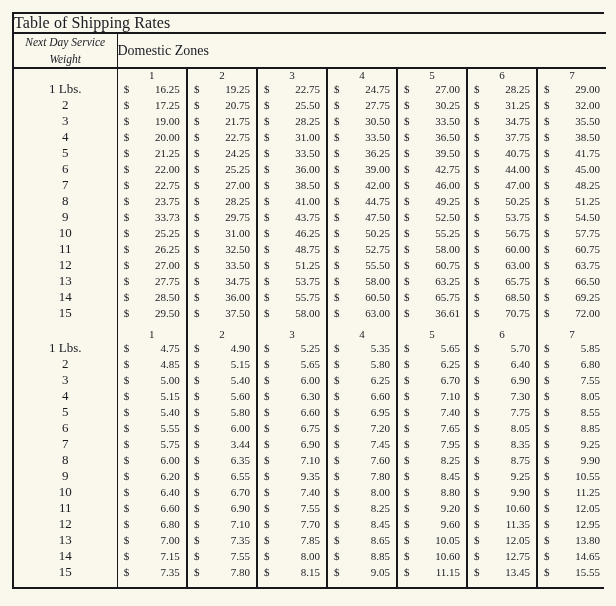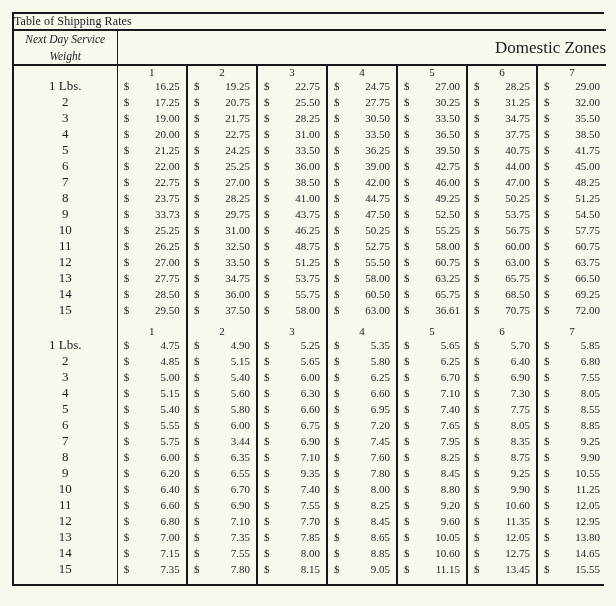--- a/index.html
+++ b/index.html
@@ -36,42 +36,42 @@
   table.rates th {
     background: #faf8ec;
     padding: 0;
     font-weight: normal;
   }
 
   
   .title-cell {
     text-align: left;
     padding: 5px 0 6px 10px;
-    font-size: 12px;
+    font-size: 16px;
     font-weight: bold;
     letter-spacing: 0.1px;
     border-bottom: 2.5px solid #17171c;
   }
 
   
   .svc-label {
     width: 103px;
     text-align: center;
     font-size: 11.5px;
     font-weight: bold;
     line-height: 1.45;
     padding: 12px 4px 13px 4px;
     border-right: 1.2px solid #17171c;
     border-bottom: 2.5px solid #17171c;
     vertical-align: middle;
     font-style: italic;
   }
   .svc-span {
-    text-align: right;
-    font-size: 17px;
+    text-align: left;
+    font-size: 14px;
     font-weight: bold;
     vertical-align: middle;
     padding: 12px 0 13px 0;
     border-bottom: 2.5px solid #17171c;
   }
 
   
   .zone-head-blank {
     width: 103px;
     border-right: 1.2px solid #17171c;

